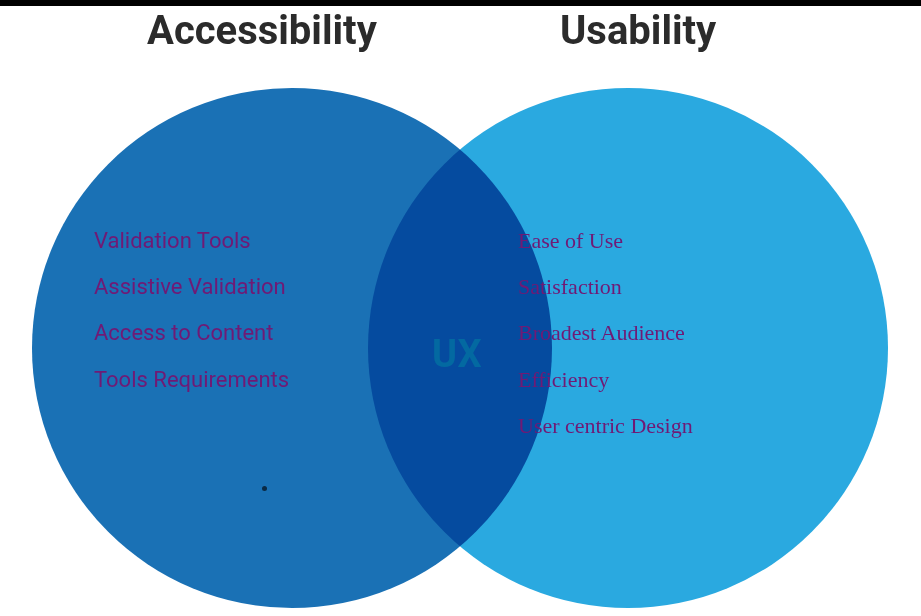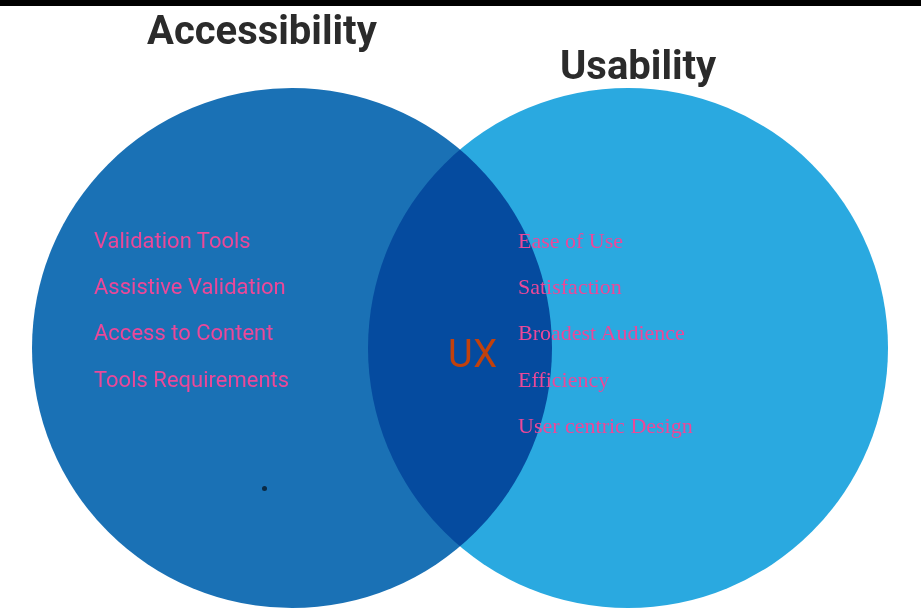--- a/index.html
+++ b/index.html
@@ -28,21 +28,20 @@
       font-weight: 700;
       font-size: 40px;
       color: #2b2b2b;
       top: 7px;
     }
     .title-left {
       left: 147px;
     }
     .title-right {
       left: 560px;
-      margin-top: 35px;
     }
     .venn-container {
       position: absolute;
       top: 88px;
       left: 32px;
       width: 860px;
       height: 530px;
     }
     .circle {
       position: absolute;
@@ -56,31 +55,31 @@
       background: #1a71b5;
       mix-blend-mode: multiply;
     }
     .circle-right {
       left: 336px;
       background: #2aa9e0;
       mix-blend-mode: multiply;
     }
     .intersection-label {
       position: absolute;
-      color: #c2410c;
-      font-weight: 400;
+      color: #0369a1;
+      font-weight: 700;
       font-size: 38px;
       top: 244px;
-      left: 416px;
+      left: 400px;
       letter-spacing: 0.5px;
     }
     .item-list {
       position: absolute;
       list-style: none;
-      color: #ec4899;
+      color: #701a75;
       font-size: 22px;
       font-weight: 400;
       line-height: 2.1;
     }
     .item-list-left {
       top: 130px;
       left: 62px;
     }
     .item-list-right {
       top: 130px;

